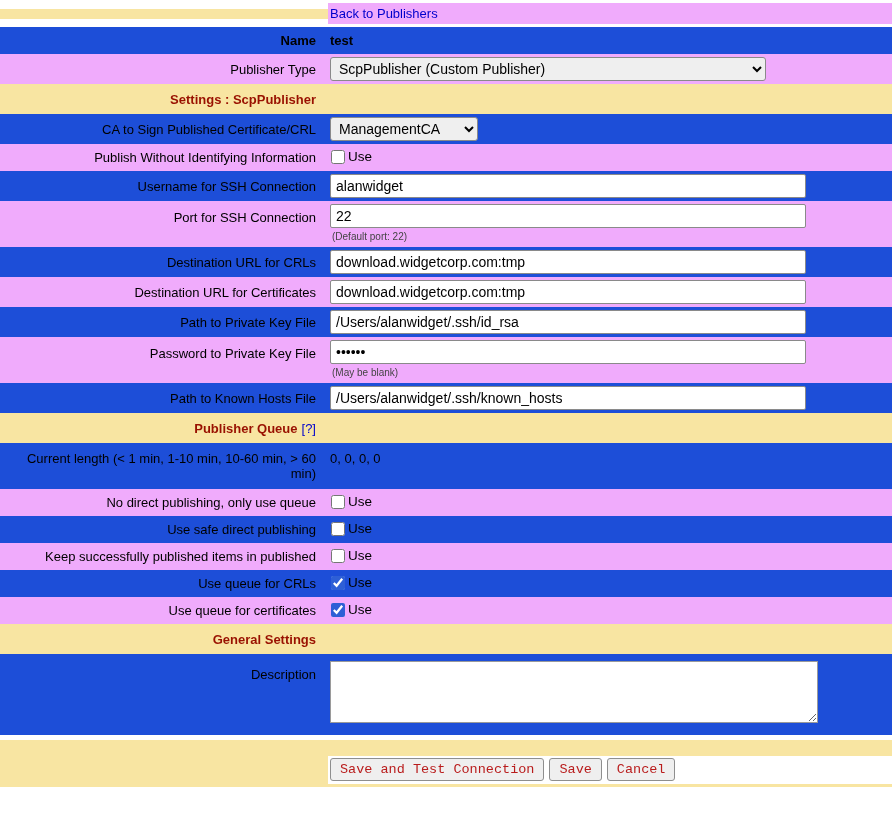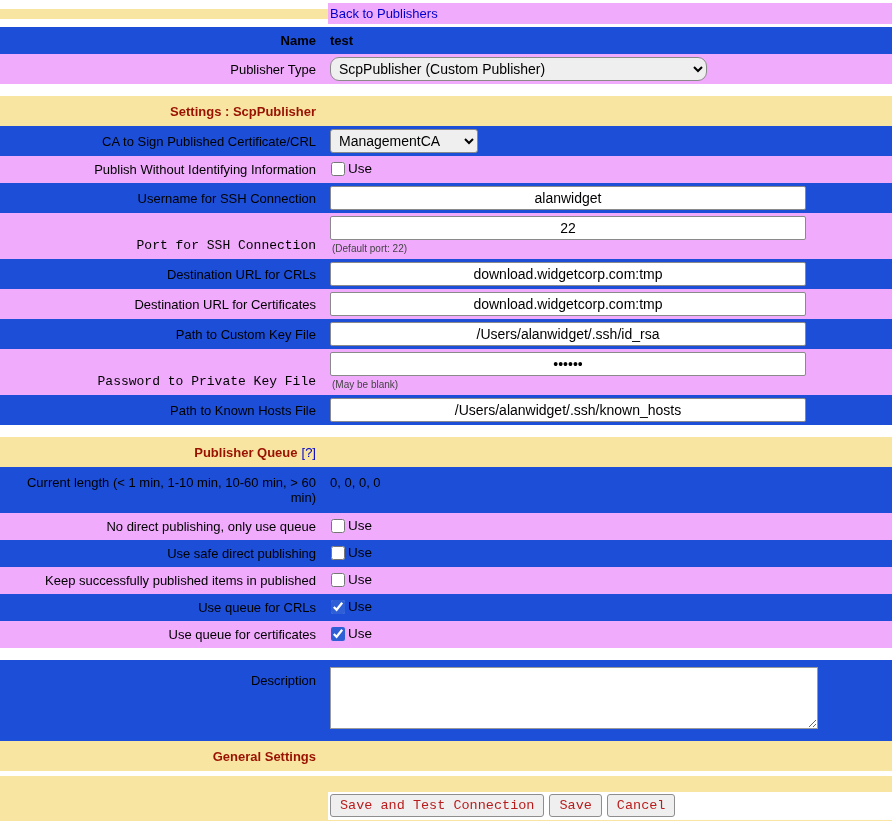--- a/index.html
+++ b/index.html
@@ -22,21 +22,21 @@
   }
   .cell-value {
     flex: 1;
     padding: 3px 4px 3px 2px;
   }
 
   .bg-blue  { background: #1d4ed8; }
   .bg-white { background: #f0abfc; }
   .bg-cream { background: #f8e5a2; }
 
-  .section { margin-top: 12px; }
+  .section { margin-top: 0; }
   .section-header { min-height: 30px; }
   .section-title {
     color: #991100;
     font-weight: bold;
   }
 
   .bold { font-weight: bold; }
 
   a.link {
     color: #0000cc;
@@ -55,42 +55,41 @@
 
   select.sel {
     font-family: inherit;
     font-size: 14px;
     height: 24px;
     background: #efefef;
     border: 1px solid #8a8a8a;
     border-radius: 3px;
     padding: 1px 4px;
   }
-  select.sel-wide { width: 377px; border-radius: 9px; }
+  select.sel-wide { width: 436px; }
   select.sel-ca { min-width: 148px; }
 
   input.txt {
     width: 476px;
     height: 24px;
     font-family: inherit;
     font-size: 14px;
     padding: 2px 5px;
     border: 1px solid #8a8a8a;
     border-radius: 2px;
     background: #fff;
     color: #000;
-    text-align: center;
   }
 
   .hint {
     font-size: 10px;
     color: #444;
     margin: 3px 0 2px 2px;
   }
-  .with-hint .cell-label { padding-top: 25px; font-family: Liberation Mono, monospace; }
+  .with-hint .cell-label { padding-top: 9px; }
 
   label.chk {
     display: inline-flex;
     align-items: flex-end;
     gap: 2px;
     cursor: pointer;
     font-size: 13.5px;
   }
   label.chk input[type="checkbox"] {
     width: 14px;
@@ -234,21 +233,21 @@
       <div class="cell-label">
         <span>Destination URL for Certificates</span>
       </div>
       <div class="cell-value">
         <input class="txt" type="text" value="download.widgetcorp.com:tmp" style="">
       </div>
     </div>
 
     <div class="row row-med bg-blue">
       <div class="cell-label">
-        <span>Path to Custom Key File</span>
+        <span>Path to Private Key File</span>
       </div>
       <div class="cell-value">
         <input class="txt" type="text" value="/Users/alanwidget/.ssh/id_rsa" style="">
       </div>
     </div>
 
     <div class="row top-align with-hint bg-white">
       <div class="cell-label">
         <span>Password to Private Key File</span>
       </div>
@@ -340,34 +339,34 @@
       <div class="cell-value">
         <label class="chk">
           <input type="checkbox" checked="" style="">
           <span>Use</span>
         </label>
       </div>
     </div>
   </section>
 
   <section class="section">
+    <div class="row section-header bg-cream">
+      <div class="cell-label">
+        <span class="section-title">General Settings</span>
+      </div>
+      <div class="cell-value"></div>
+    </div>
+
     <div class="row top-align desc-row bg-blue">
       <div class="cell-label">
         <span>Description</span>
       </div>
       <div class="cell-value">
         <textarea class="desc" style=""></textarea>
       </div>
-    </div>
-
-    <div class="row section-header bg-cream">
-      <div class="cell-label">
-        <span class="section-title">General Settings</span>
-      </div>
-      <div class="cell-value"></div>
     </div>
   </section>
 
   <div class="footer">
     <div class="footer-inner">
       <div class="footer-left"></div>
       <div class="footer-right">
         <button class="btn">Save and Test Connection</button><button class="btn">Save</button><button class="btn">Cancel</button>
       </div>
     </div>

